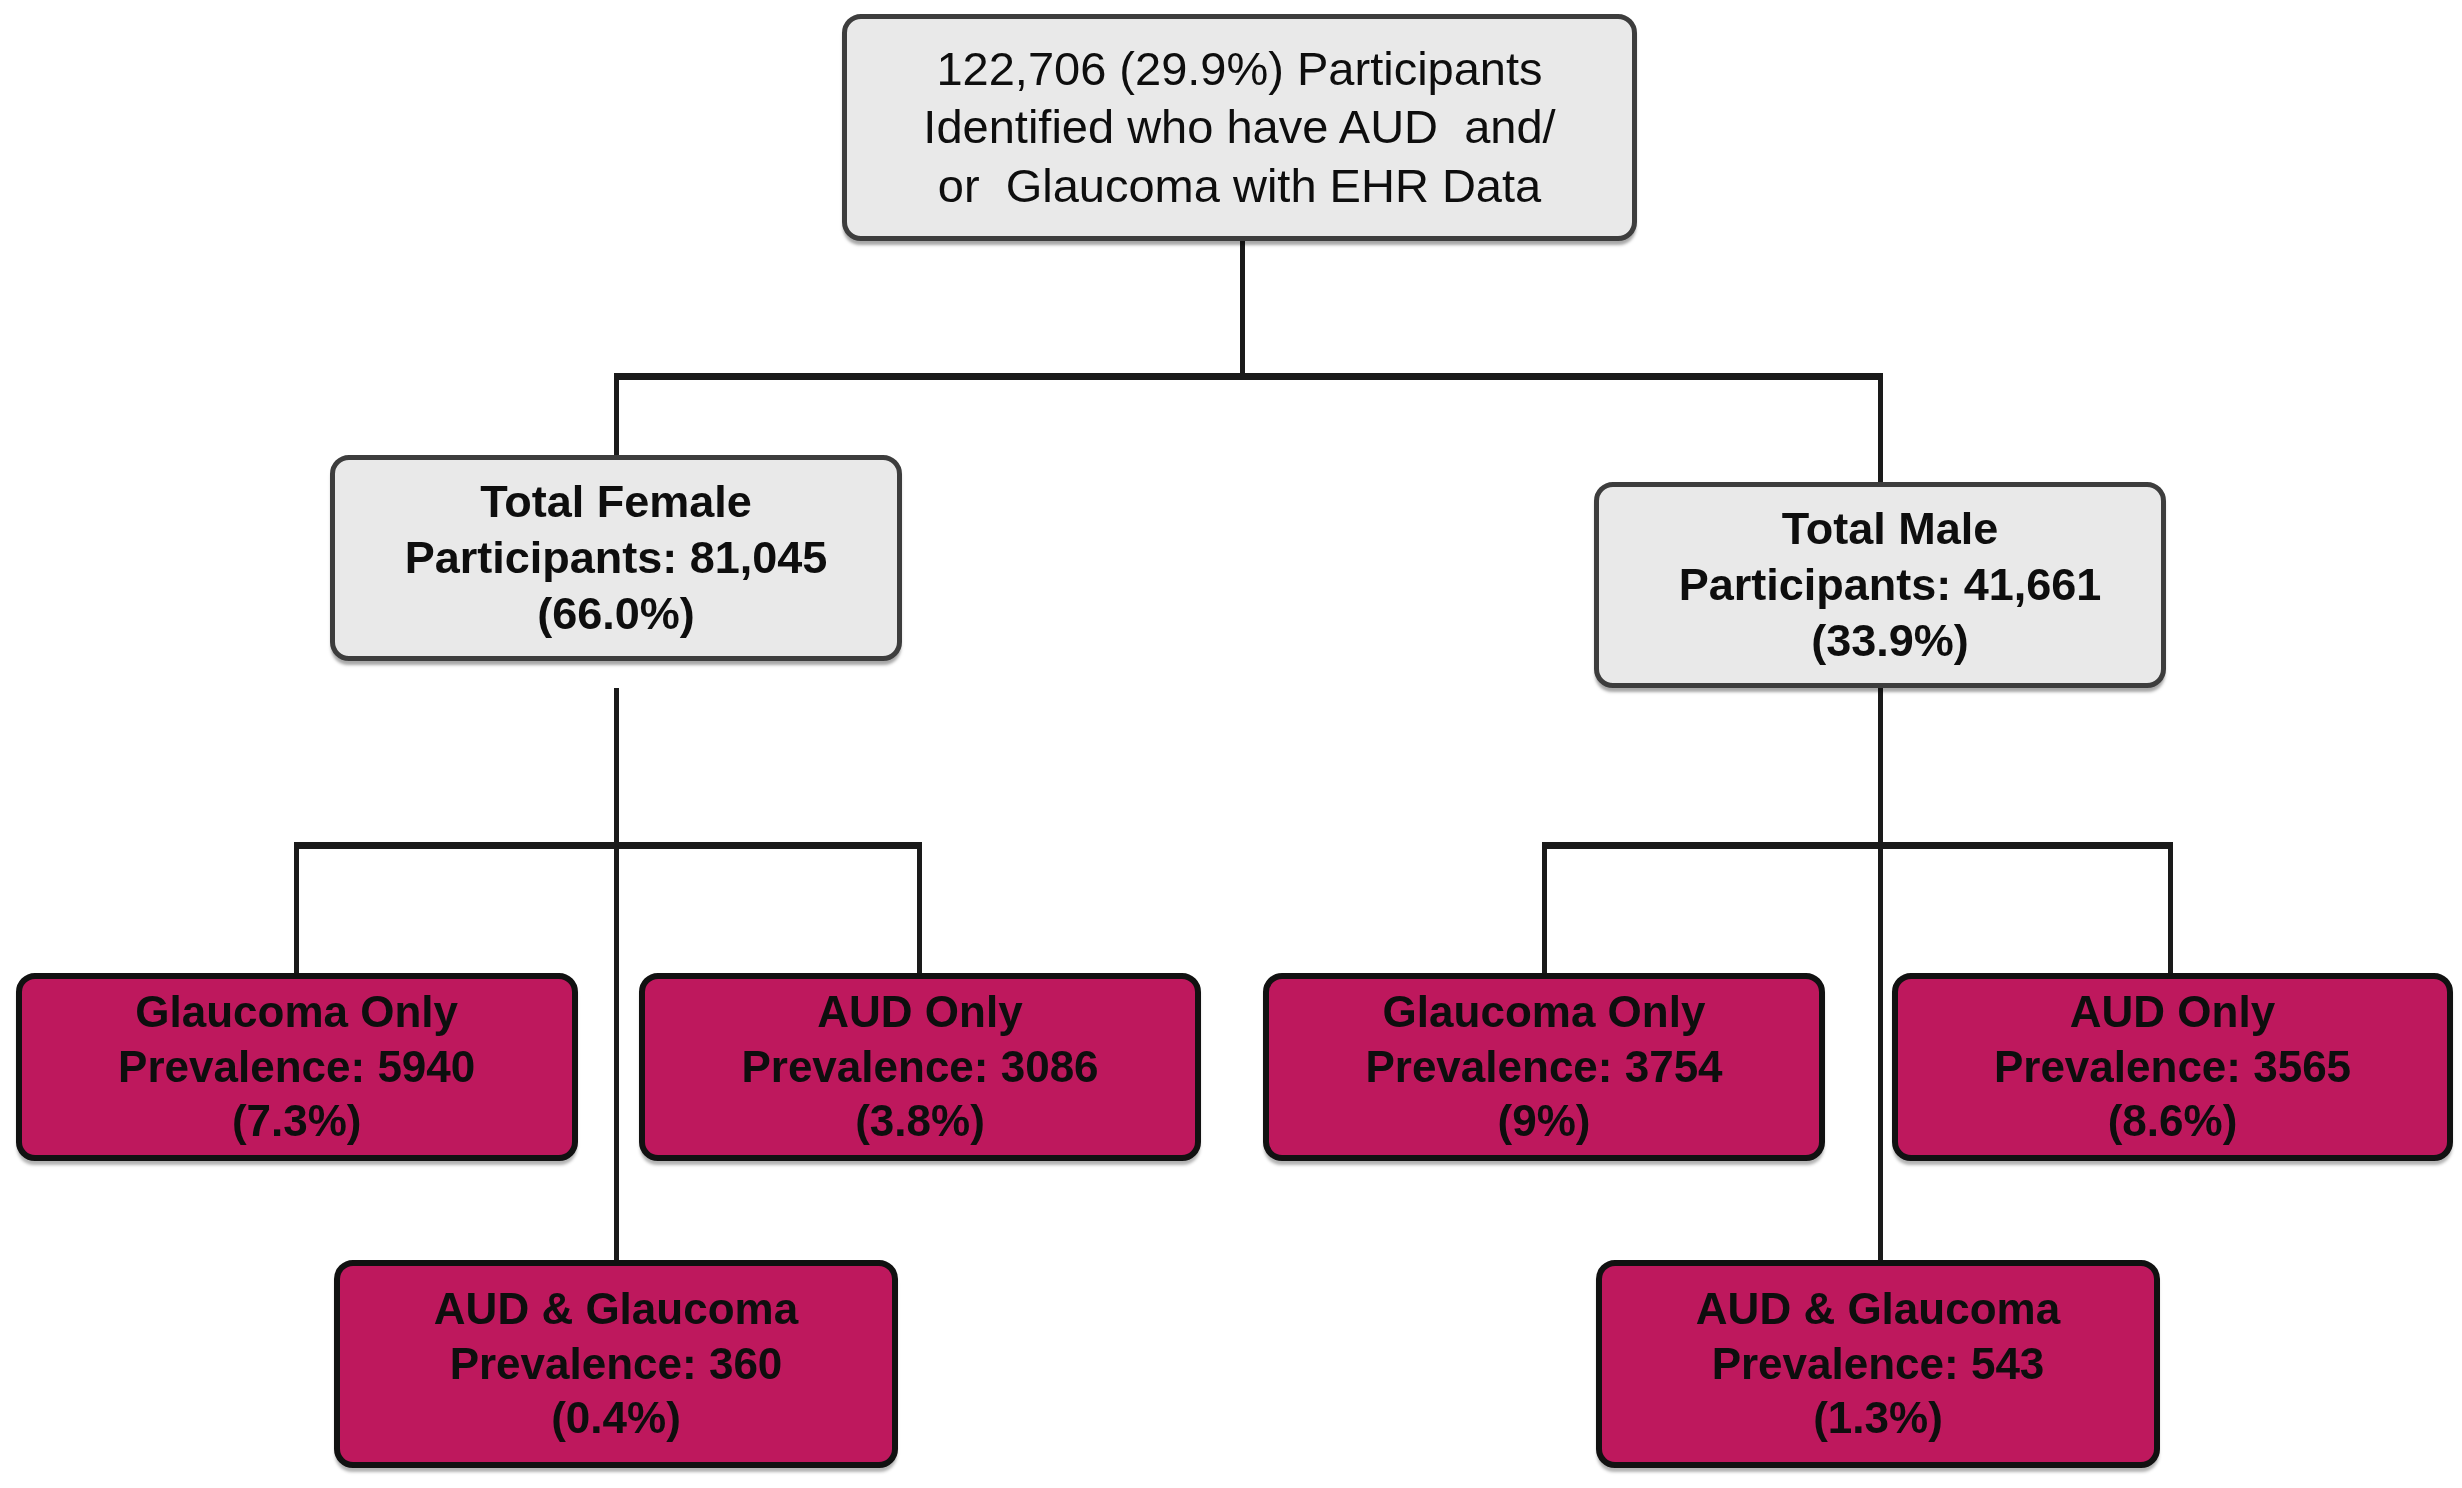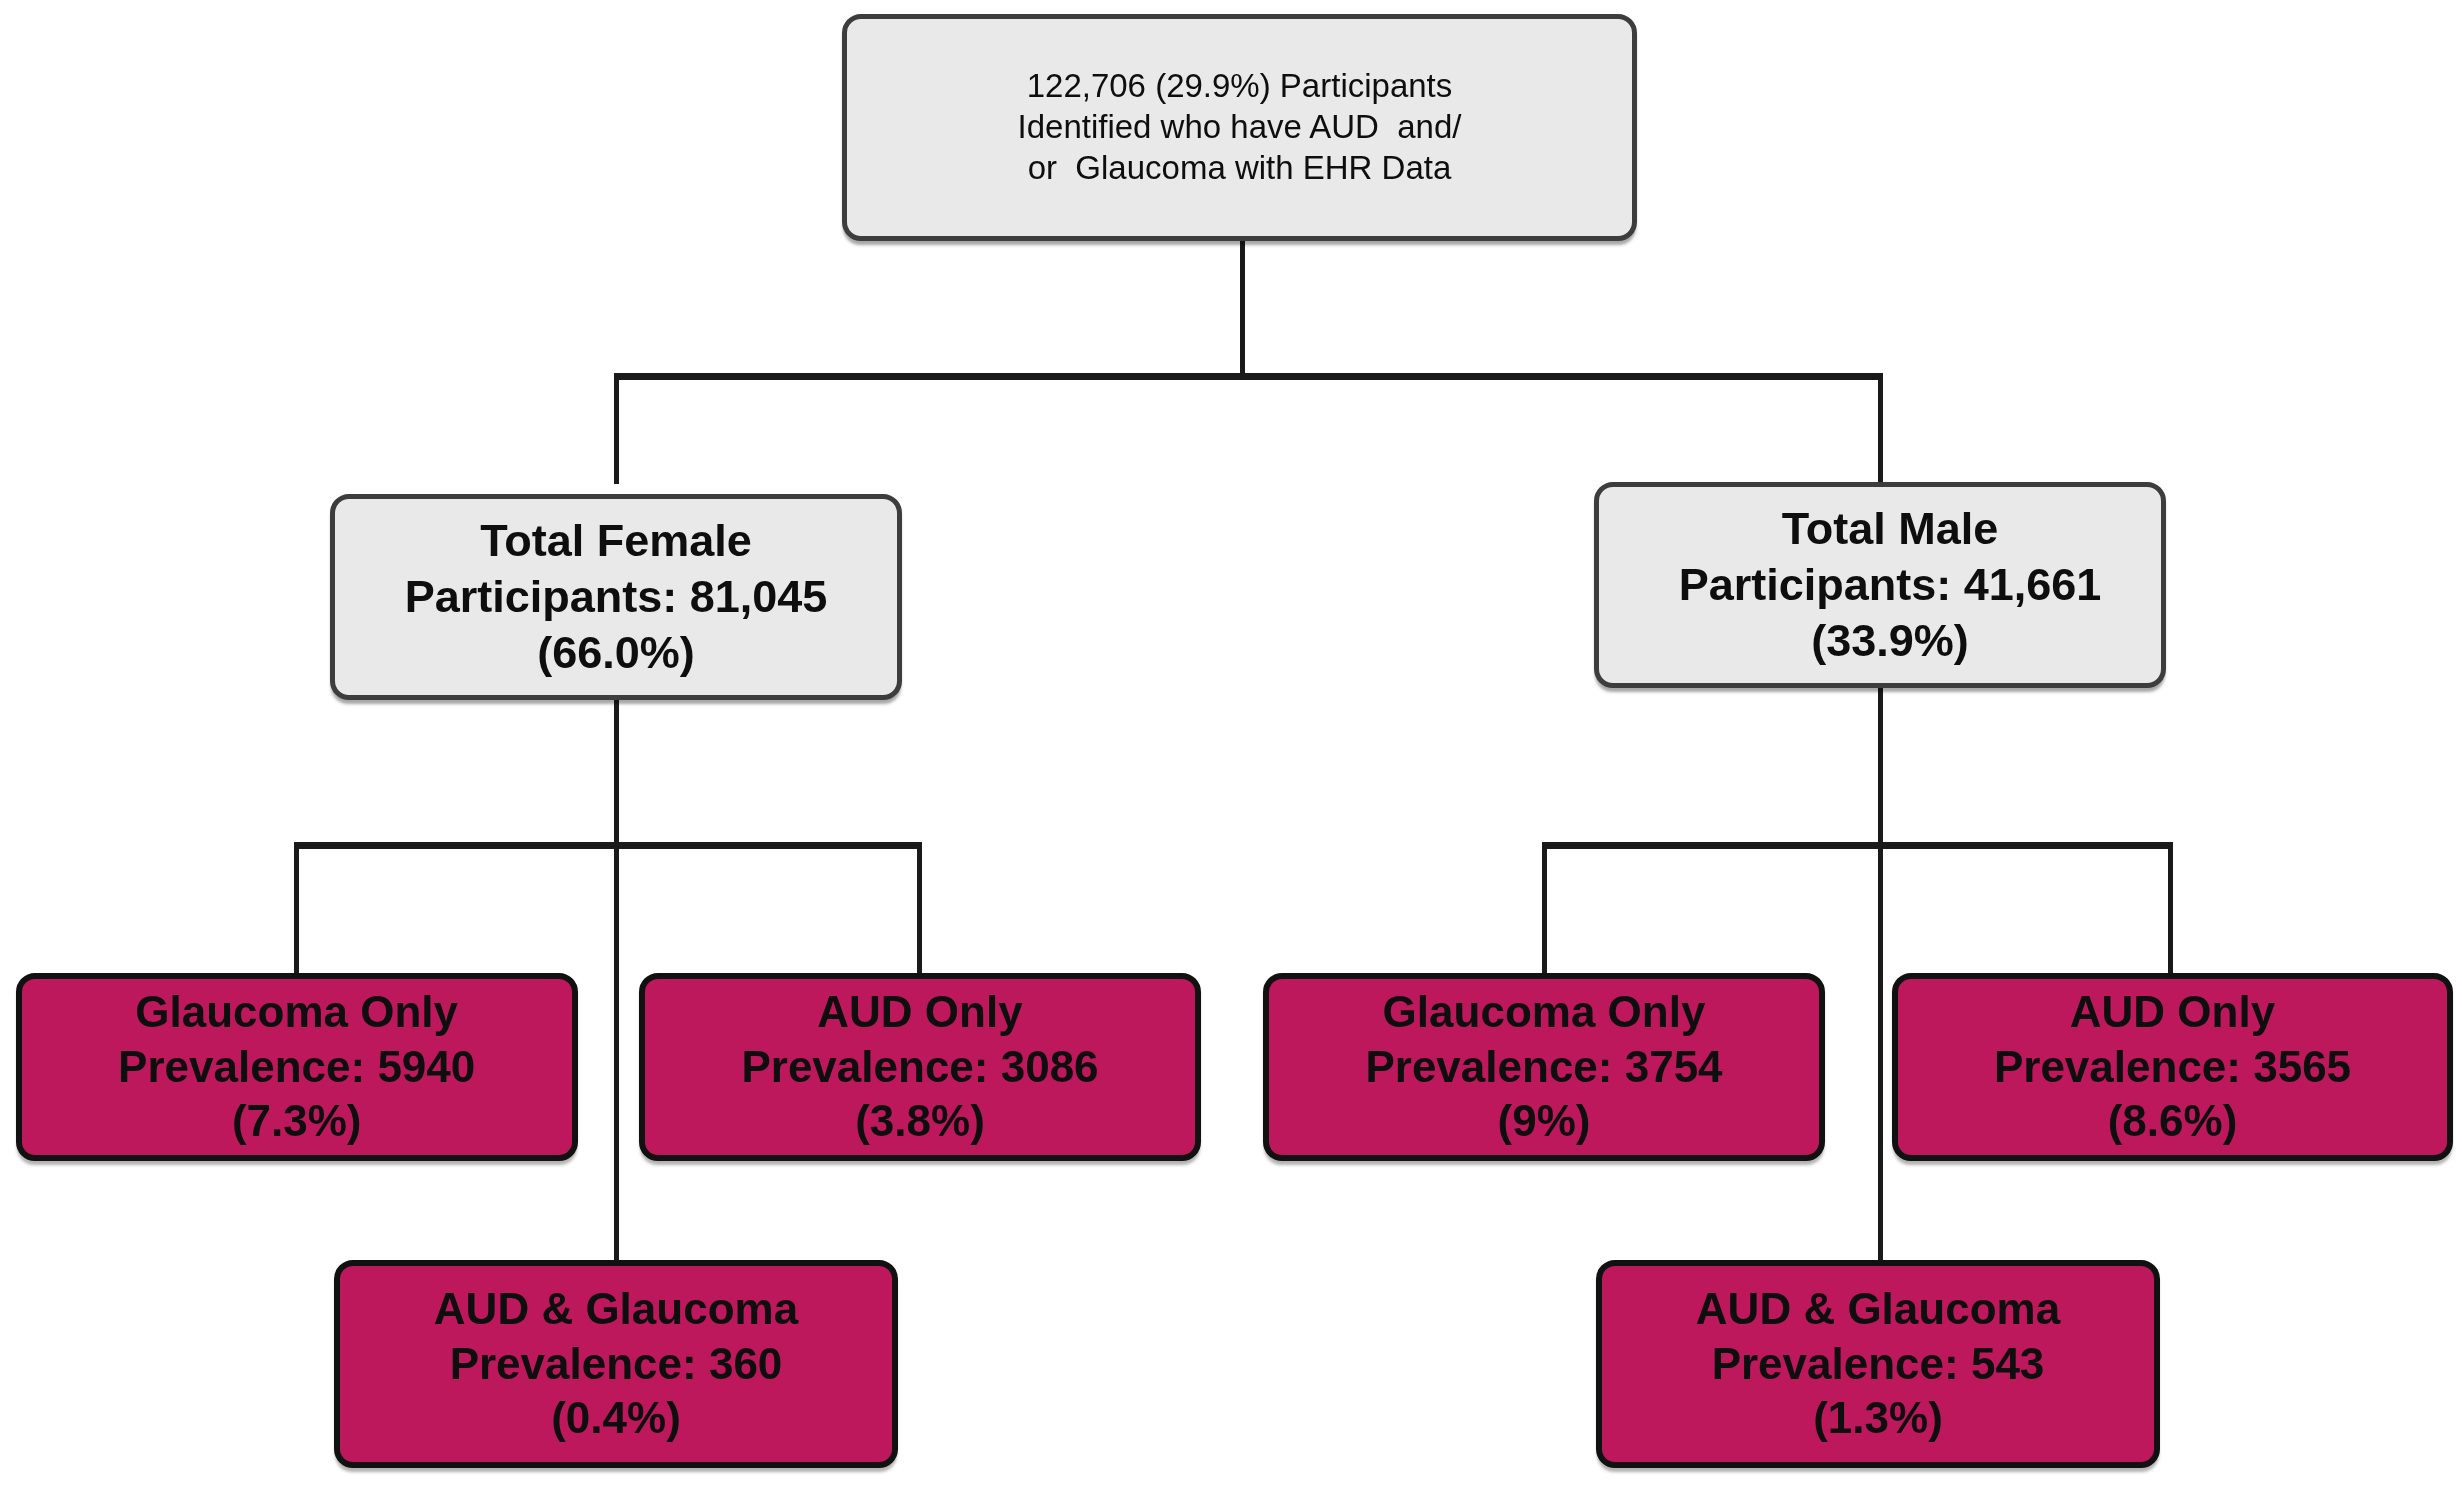--- a/index.html
+++ b/index.html
@@ -30,42 +30,42 @@
     background: #e9e9e9;
     border: 5.5px solid #3d3d3d;
     box-shadow: 0 4.7px 3.1px -1.6px rgba(0,0,0,0.35);
   }
   .leaf-node {
     background: #be185d;
     border: 6.3px solid #111111;
     box-shadow: 0 4.7px 3.1px -1.6px rgba(0,0,0,0.3);
   }
   .root-text {
-    font-size: 33px;
+    font-size: 47px;
     font-weight: 400;
     line-height: 1.24;
   }
   .total-text {
     font-size: 45px;
     font-weight: 700;
     line-height: 1.24;
   }
   .leaf-text {
     font-size: 44px;
     font-weight: 700;
     line-height: 1.24;
   }
   .connector {
     position: absolute;
     background: #1a1a1a;
   }
 
   
   #root-box        { left: 842px; top: 14px;   width: 795px; height: 227px; }
-  #female-total    { left: 330px;  top: 494px;  width: 572px;  height: 206px; }
+  #female-total    { left: 330px;  top: 455px;  width: 572px;  height: 206px; }
   #male-total      { left: 1594px; top: 482px;  width: 572px;  height: 206px; padding-left: 20px; }
   #f-glaucoma-only { left: 15.7px;   top: 973px; width: 562px;  height: 188px; }
   #f-aud-only      { left: 639px;  top: 973px; width: 562px;  height: 188px; }
   #m-glaucoma-only { left: 1263px; top: 973px; width: 562px;  height: 188px; }
   #m-aud-only      { left: 1892px; top: 973px; width: 561px;  height: 188px; }
   #f-aud-glaucoma  { left: 334px;  top: 1260px; width: 564px;  height: 208px; }
   #m-aud-glaucoma  { left: 1596px; top: 1260px; width: 564px;  height: 208px; }
 
   
   #stub-root        { left: 1240px; top: 241px;  width: 4.7px;    height: 135px; }

